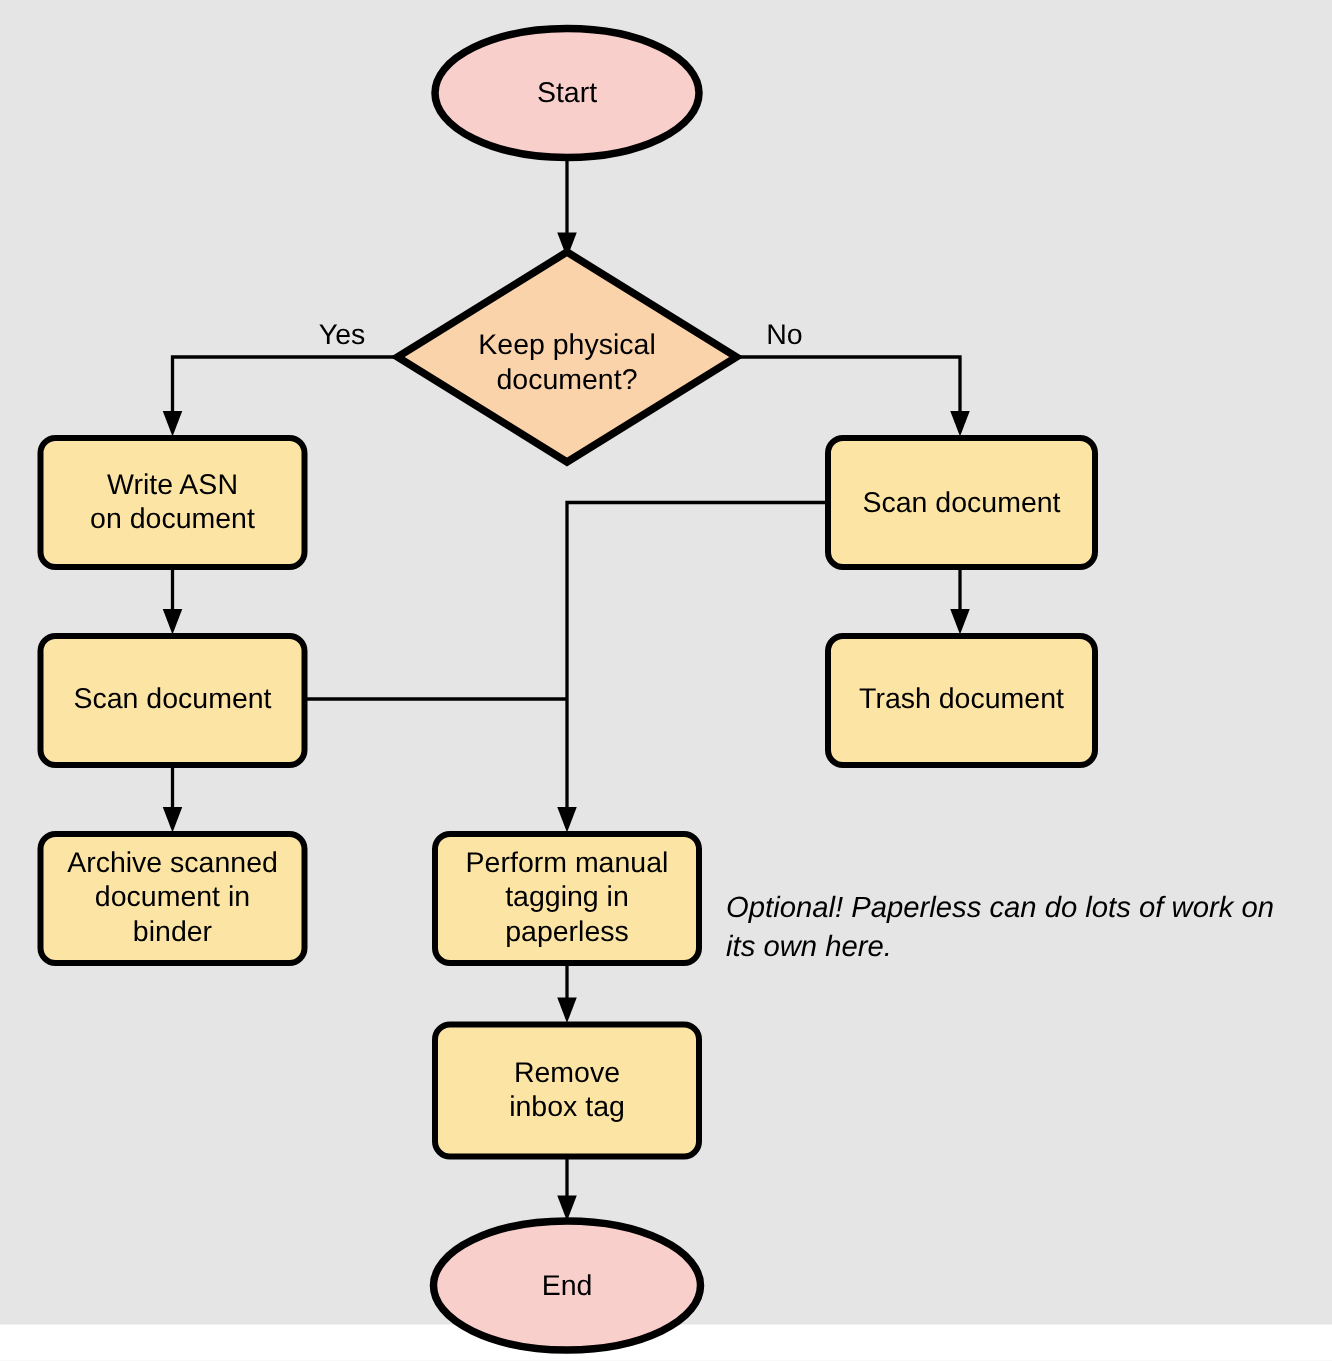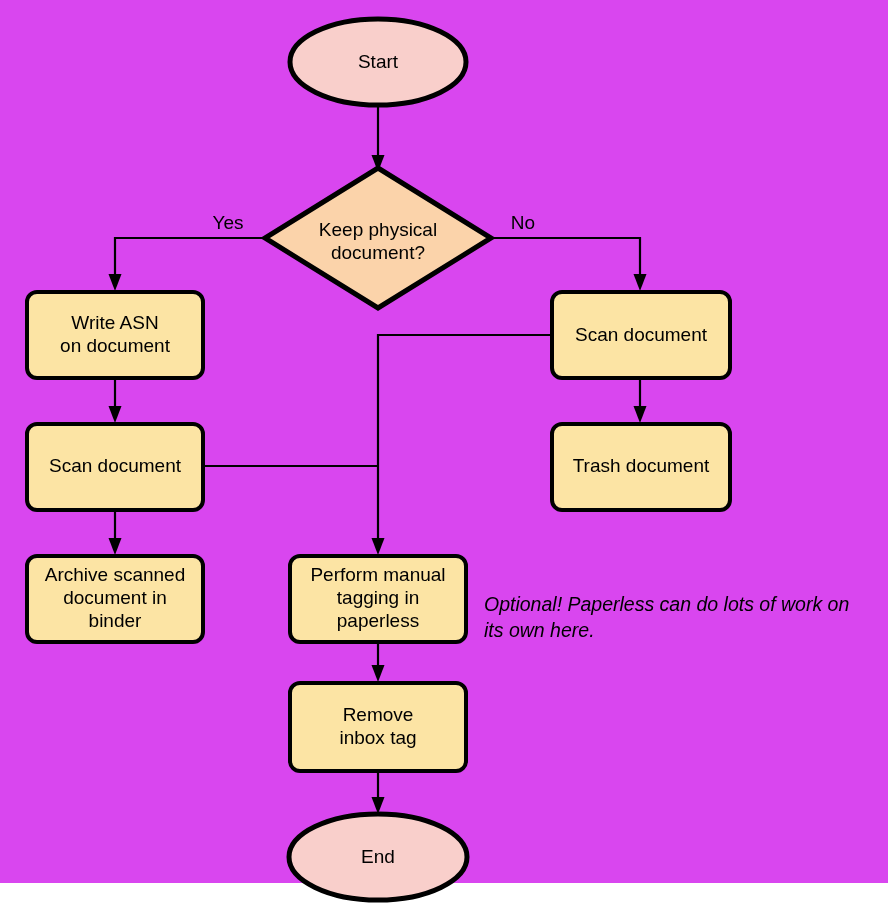--- a/index.html
+++ b/index.html
@@ -10,21 +10,21 @@
   body {
     width: 888px;
     height: 907px;
     font-family: "Liberation Sans", sans-serif;
     overflow: hidden;
   }
   #flowchart-root {
     position: relative;
     width: 888px;
     height: 883px;
-    background: #d946ef;
+    background: #e5e5e5;
   }
   svg.flow-canvas {
     display: block;
     width: 888px;
     height: 907px;
   }
   .node-shape {
     stroke: #000000;
     stroke-width: 4;
   }

